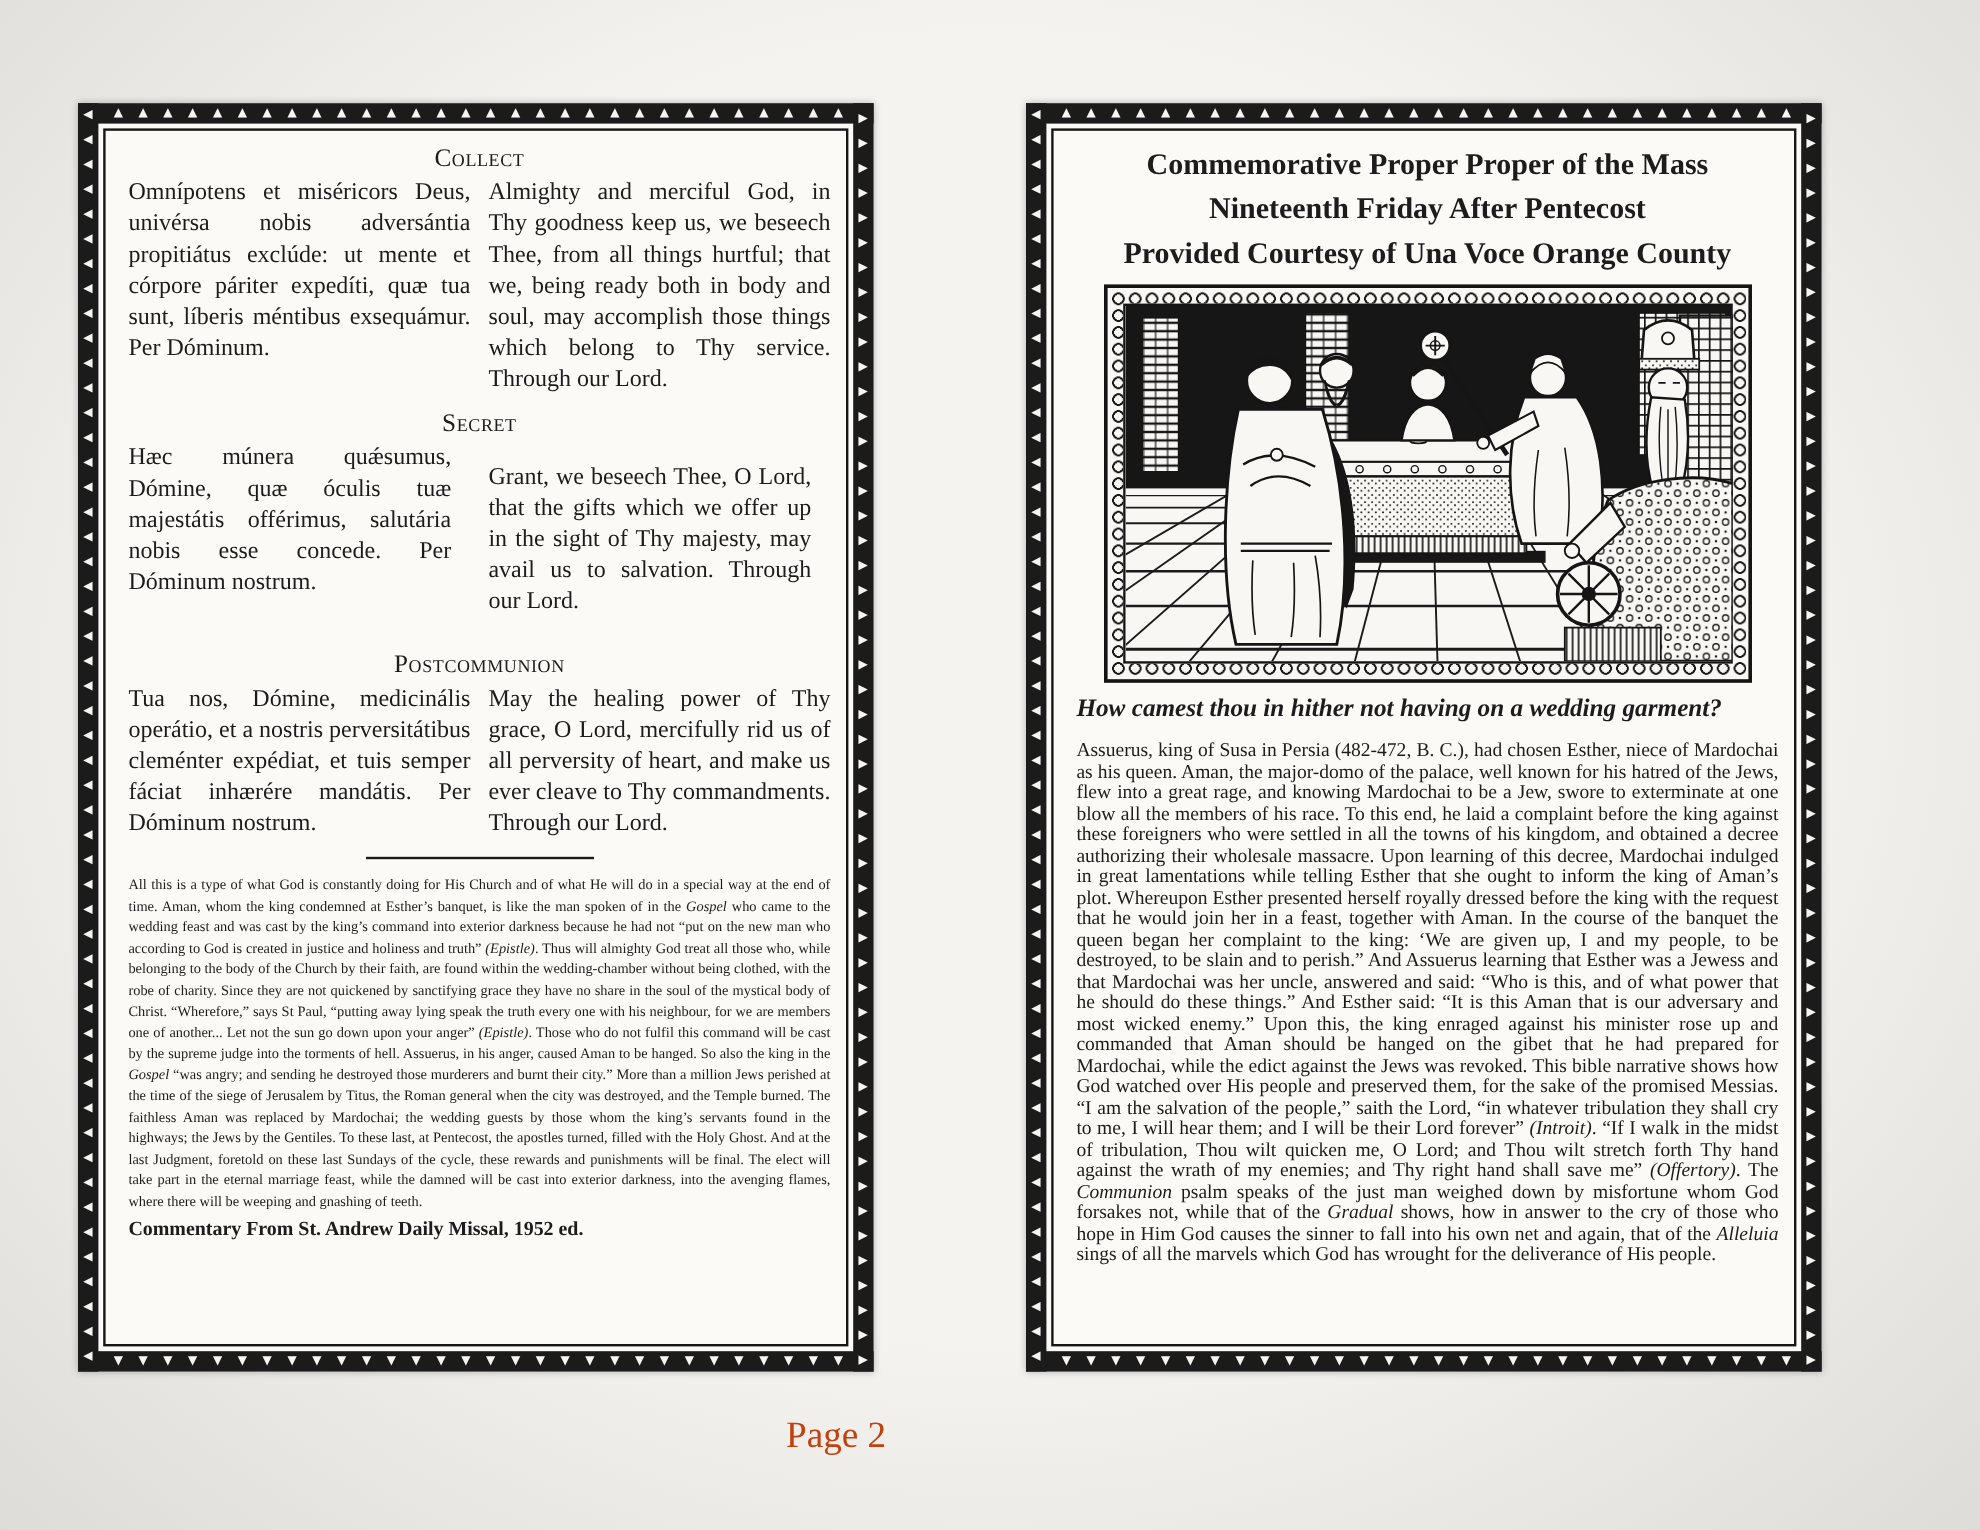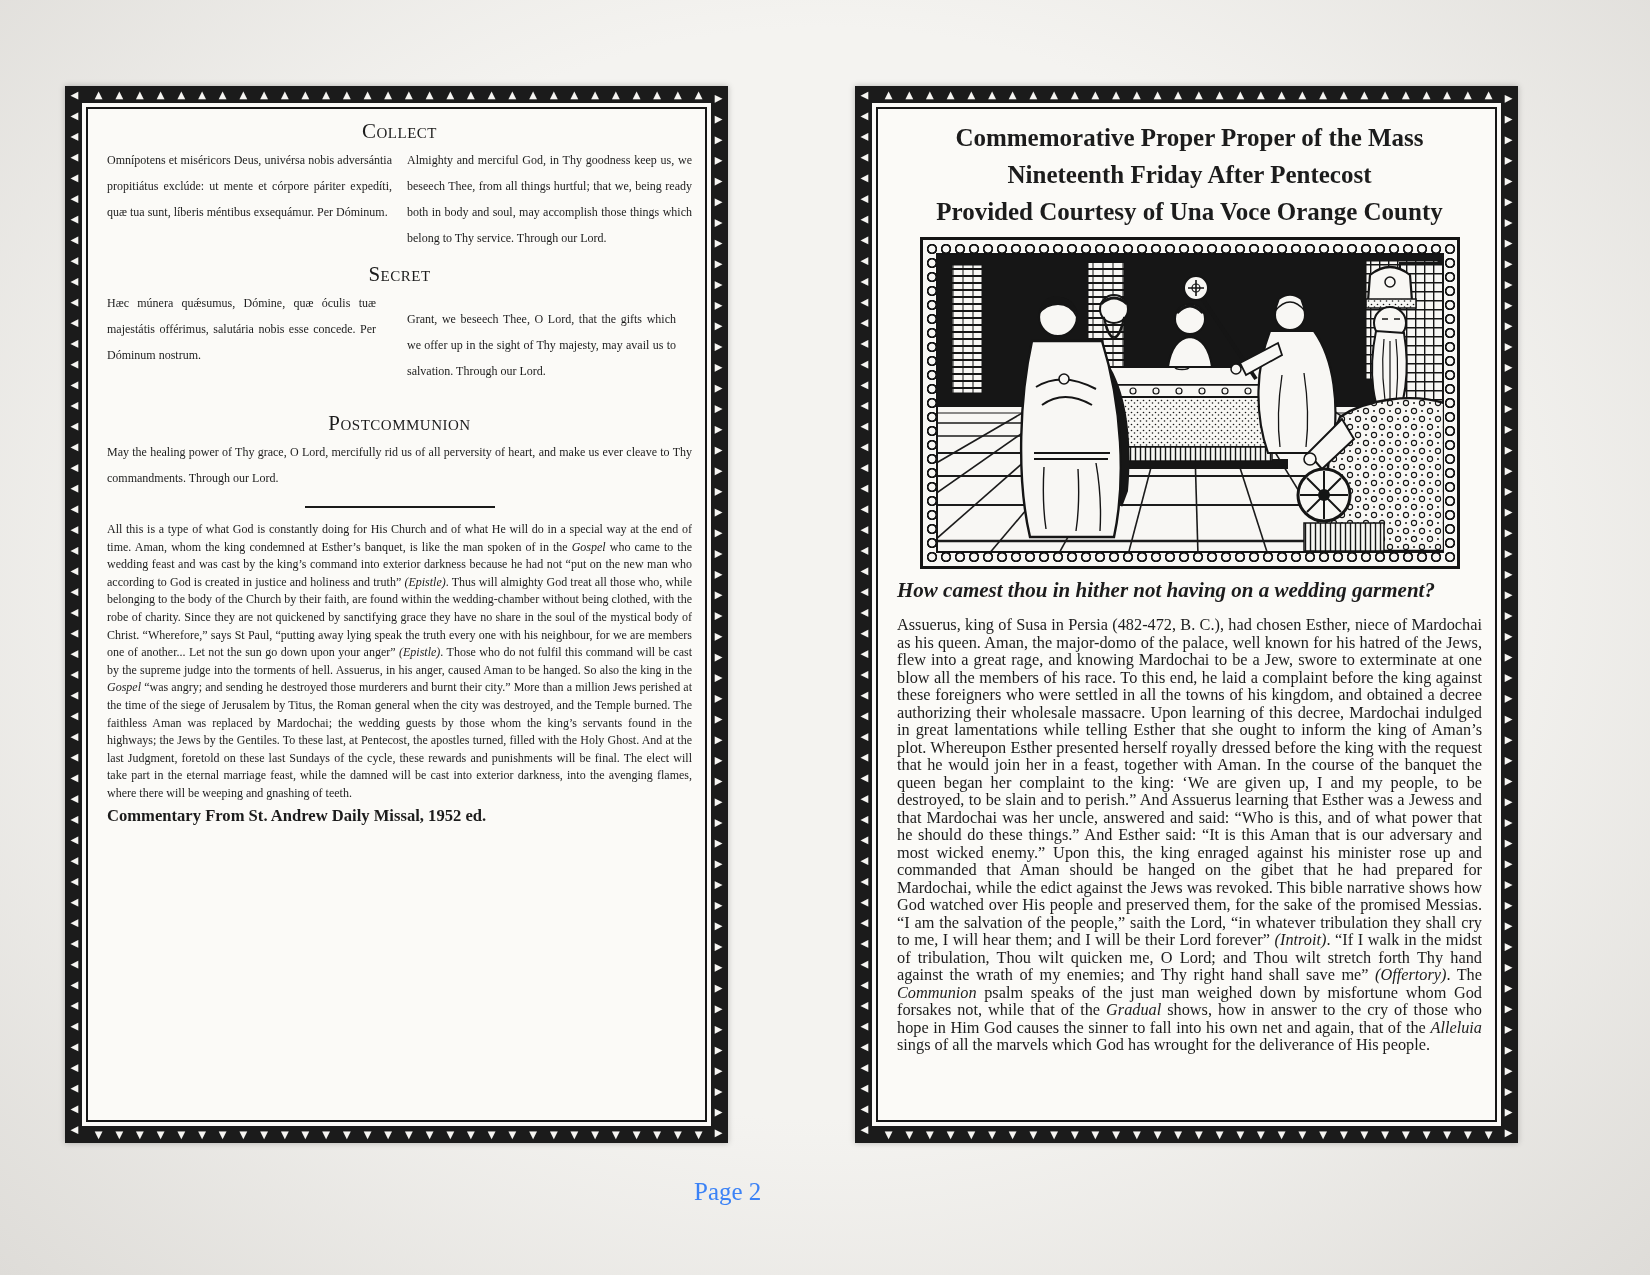--- a/index.html
+++ b/index.html
@@ -31,40 +31,40 @@
   .inner-frame{position:absolute;inset:21px;border:2px solid #161616;z-index:2;pointer-events:none;}
   .content{position:absolute;inset:23px;padding:10px 13px 4px 19px;z-index:1;}
 
   
   .prayer-heading{
     font-size:21px;font-weight:normal;font-variant:small-caps;letter-spacing:.5px;
     text-align:center;margin:11px 0 3px 0;
   }
   .prayer-heading.first{margin-top:0;}
   .cols{display:flex;gap:15px;}
-  .col{flex:1;font-size:12px;line-height:26px;text-align:justify;}
+  .col{flex:1;font-size:20px;line-height:26px;text-align:justify;}
   .divider{width:190px;border-top:2.5px solid #1a1a1a;margin:15px auto 13px auto;}
   .commentary{font-size:12px;line-height:17.6px;text-align:justify;}
   .source{font-size:16.6px;font-weight:bold;margin-top:3px;}
   .seg-i{font-style:italic;}
 
   
   .title-line{font-weight:bold;font-size:25px;line-height:37px;text-align:center;}
   .pic-frame{width:540px;margin:7px auto 0 auto;border:3px solid #141414;padding:2px;box-sizing:border-box;background:#f8f7f4;}
   .pic-band{
     padding:11px;
     background-image:radial-gradient(circle 5px at 7px 7px, #f8f7f4 3.4px, #141414 3.6px 5px, #f8f7f4 5.4px);
     background-size:14px 14px;
   }
   .pic-inner{border:2px solid #141414;font-size:0;background:#f8f7f4;}
   .caption{font-style:italic;font-weight:bold;font-size:21px;text-align:left;margin-top:9px;}
   .narrative{font-size:16.3px;line-height:17.5px;text-align:justify;margin-top:13px;}
 
   .page-number{
-    position:absolute;left:694px;top:1178px;font-size:25px;color:#3b82f6;
+    position:absolute;left:655px;top:1178px;font-size:31px;color:#c2410c;
   }
 </style>
 </head>
 <body>
 
 <div class="page" id="left-page">
   <div class="tri h top">▲▲▲▲▲▲▲▲▲▲▲▲▲▲▲▲▲▲▲▲▲▲▲▲▲▲▲▲▲▲▲▲▲▲▲▲▲▲▲▲▲▲▲▲▲▲▲▲▲▲▲▲▲▲▲▲▲▲▲▲▲▲▲▲▲▲▲▲▲▲</div>
   <div class="tri h bottom">▼▼▼▼▼▼▼▼▼▼▼▼▼▼▼▼▼▼▼▼▼▼▼▼▼▼▼▼▼▼▼▼▼▼▼▼▼▼▼▼▼▼▼▼▼▼▼▼▼▼▼▼▼▼▼▼▼▼▼▼▼▼▼▼▼▼▼▼▼▼</div>
   <div class="tri v left">▲▲▲▲▲▲▲▲▲▲▲▲▲▲▲▲▲▲▲▲▲▲▲▲▲▲▲▲▲▲▲▲▲▲▲▲▲▲▲▲▲▲▲▲▲▲▲▲▲▲▲▲▲▲▲▲▲▲▲▲▲▲▲▲▲▲▲▲▲▲</div>
   <div class="tri v right">▲▲▲▲▲▲▲▲▲▲▲▲▲▲▲▲▲▲▲▲▲▲▲▲▲▲▲▲▲▲▲▲▲▲▲▲▲▲▲▲▲▲▲▲▲▲▲▲▲▲▲▲▲▲▲▲▲▲▲▲▲▲▲▲▲▲▲▲▲▲</div>
@@ -78,20 +78,21 @@
     </div>
 
     <h3 class="prayer-heading">Secret</h3>
     <div class="cols">
       <p class="col" style="margin:0">Hæc múnera quǽsumus, Dómine, quæ óculis tuæ majestátis offérimus, salutária nobis esse concede. Per Dóminum nostrum.</p>
       <p class="col" style="margin:16px">Grant, we beseech Thee, O Lord, that the gifts which we offer up in the sight of Thy majesty, may avail us to salvation. Through our Lord.</p>
     </div>
 
     <h3 class="prayer-heading">Postcommunion</h3>
     <div class="cols">
+      <p class="col" style="margin:0">Tua nos, Dómine, medicinális operátio, et a nostris perversitátibus cleménter expédiat, et tuis semper fáciat inhærére mandátis. Per Dóminum nostrum.</p>
       <p class="col" style="margin:0">May the healing power of Thy grace, O Lord, mercifully rid us of all perversity of heart, and make us ever cleave to Thy commandments.  Through our Lord.</p>
     </div>
 
     <div class="divider"></div>
 
     <p class="commentary" style="margin:0"><span>All this is a type of what God is constantly doing for His Church and of what He will do in a special way at the end of time. Aman, whom the king condemned at Esther’s banquet, is like the man spoken of in the </span><span class="seg-i">Gospel</span><span> who came to the wedding feast and was cast by the king’s command into exterior darkness because he had not “put on the new man who according to God is created in justice and holiness and truth” </span><span class="seg-i">(Epistle)</span><span>. Thus will almighty God treat all those who, while belonging to the body of the Church by their faith, are found within the wedding-chamber without being clothed, with the robe of charity. Since they are not quickened by sanctifying grace they have no share in the soul of the mystical body of Christ. “Wherefore,” says St Paul, “putting away lying speak the truth every one with his neighbour, for we are members one of another... Let not the sun go down upon your anger” </span><span class="seg-i">(Epistle)</span><span>. Those who do not fulfil this command will be cast by the supreme judge into the torments of hell. Assuerus, in his anger, caused Aman to be hanged. So also the king in the </span><span class="seg-i">Gospel</span><span> “was angry; and sending he destroyed those murderers and burnt their city.” More than a million Jews perished at the time of the siege of Jerusalem by Titus, the Roman general when the city was destroyed, and the Temple burned. The faithless Aman was replaced by Mardochai; the wedding guests by those whom the king’s servants found in the highways; the Jews by the Gentiles. To these last, at Pentecost, the apostles turned, filled with the Holy Ghost. And at the last Judgment, foretold on these last Sundays of the cycle, these rewards and punishments will be final. The elect will take part in the eternal marriage feast, while the damned will be cast into exterior darkness, into the avenging flames, where there will be weeping and gnashing of teeth.</span></p>
     <div class="source">Commentary From St. Andrew Daily Missal, 1952 ed.</div>
   </div>
 </div>
 

